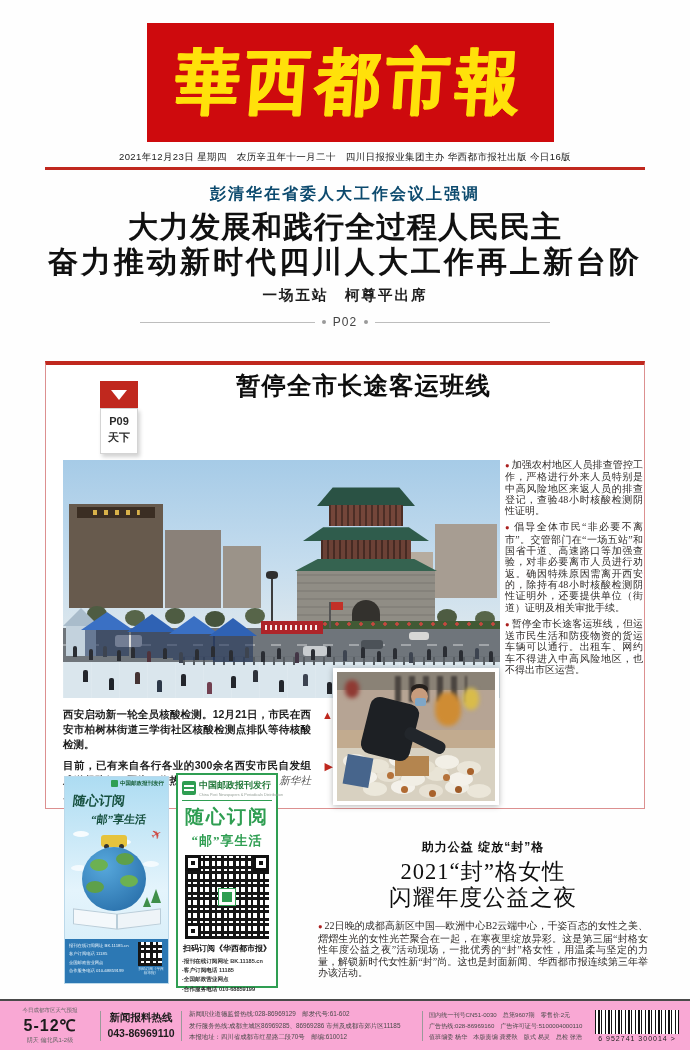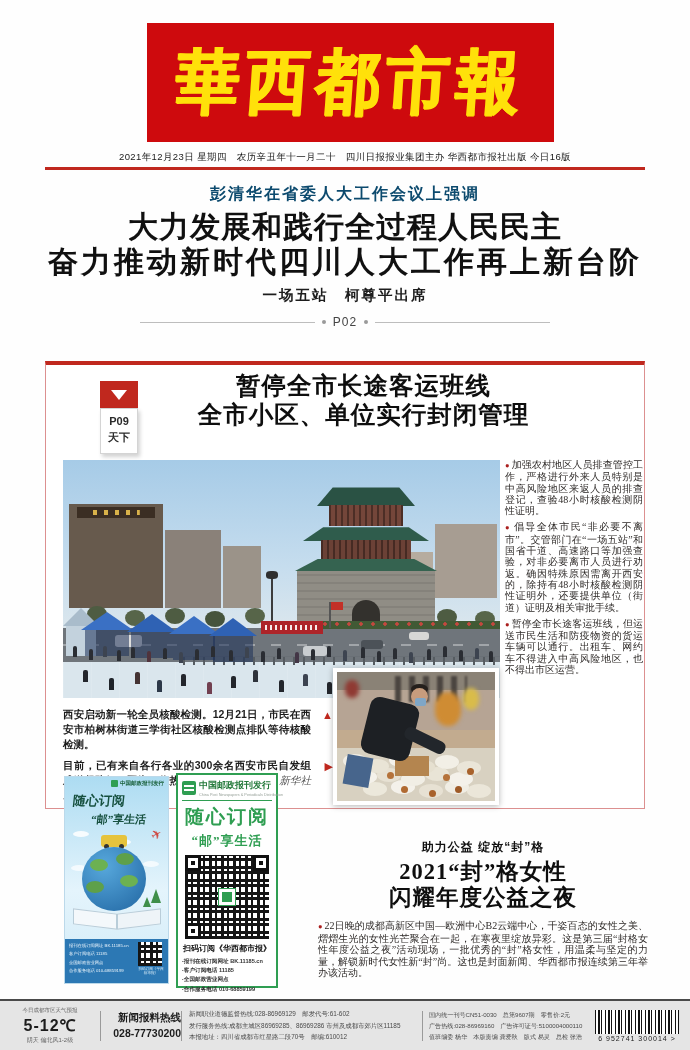--- a/index.html
+++ b/index.html
@@ -204,39 +204,39 @@
   .qf-tl{left:0;top:0;} .qf-tr{right:0;top:0;} .qf-bl{left:0;bottom:0;}
   .qc{position:absolute;left:33px;top:33px;width:18px;height:18px;background:#fff;border:1px solid #2f9e52;box-sizing:border-box;}
   .qc::before{content:"";position:absolute;left:3px;top:3px;width:10px;height:10px;background:#2f9e52;}
   .ga-qrcap{text-align:center;font-size:8px;font-weight:800;color:#111;margin-top:4px;white-space:nowrap;}
   .ga-lines{margin-top:3px;}
   .ga-line{font-size:5.6px;font-weight:700;color:#333;line-height:1.65;white-space:nowrap;}
 
   
   #feng{left:318px;top:839px;width:330px;text-align:center;}
   .feng-kicker{font-size:12px;font-weight:700;color:#111;letter-spacing:1px;}
-  .feng-h{font-family:"Liberation Serif",serif;font-weight:700;font-size:22.5px;line-height:26px;color:#0e0e0e;letter-spacing:1px;}
+  .feng-h{font-family:"Liberation Serif",serif;font-weight:400;font-size:22.5px;line-height:26px;color:#0e0e0e;letter-spacing:1px;}
   .feng-h1{margin-top:3px;}
   .feng-body{margin-top:9px;text-align:justify;font-family:"Liberation Serif",serif;font-size:10px;
     line-height:11.6px;color:#2e2a28;word-break:break-all;}
   .feng-body::before{content:"● ";color:#aa1f1e;font-size:7.5px;}
   .feng-ref-row{margin-top:8px;display:flex;align-items:center;justify-content:center;gap:6px;}
   .fr-line{width:58px;height:1px;background:#bdbdbd;}
   .fr-dot{width:4px;height:4px;border-radius:50%;background:#9a9a9a;}
   .fr-box{border:1px solid #999;box-shadow:2px 2px 0 #d8d8d8;padding:1px 14px;font-size:10px;color:#333;letter-spacing:1px;background:#fff;}
 
   
   #footer{left:0;top:999px;width:690px;height:51px;border-top:2px solid #4a4a4a;display:flex;
-    align-items:center;box-sizing:border-box;background:#e5e5e5;}
+    align-items:center;box-sizing:border-box;background:#f9a8d4;}
   .f-weather{width:100px;text-align:center;flex:0 0 auto;}
   .fw-t1{font-size:5.5px;color:#666;}
   .fw-temp{font-size:16px;font-weight:800;color:#1c1c1c;letter-spacing:1px;}
   .fw-t2{font-size:6px;color:#666;}
   .f-div{width:1px;height:30px;background:#9a9a9a;flex:0 0 auto;}
-  .f-hotline{width:80px;text-align:right;font-size:10.5px;font-weight:800;color:#1c1c1c;line-height:1.5;flex:0 0 auto;}
+  .f-hotline{width:80px;text-align:center;font-size:10.5px;font-weight:800;color:#1c1c1c;line-height:1.5;flex:0 0 auto;}
   .f-infoa{width:240px;padding-left:7px;font-size:6.4px;color:#4a4a4a;line-height:1.8;white-space:nowrap;overflow:hidden;flex:0 0 auto;box-sizing:border-box;}
   .f-infob{width:167px;padding-left:6px;font-size:6.1px;color:#4a4a4a;line-height:1.85;white-space:nowrap;overflow:hidden;flex:0 0 auto;box-sizing:border-box;}
   .f-barcode{width:94px;text-align:center;flex:0 0 auto;}
   .bars{width:84px;height:24px;margin:0 auto;
     background:repeating-linear-gradient(90deg,#111 0 1px,#fff 1px 3px,#111 3px 5px,#fff 5px 6px,#111 6px 7px,#fff 7px 10px);}
   .bnum{font-size:7px;color:#222;letter-spacing:1px;margin-top:1px;}
 </style>
 </head>
 <body>
 
@@ -267,21 +267,20 @@
       <div class="tag-flag">
         <div class="tag-tri"></div>
       </div>
       <div class="tag-card">
         <div>P09</div>
         <div>天下</div>
       </div>
     </div>
     <div class="xian-headline">
       <div>暂停全市长途客运班线</div>
-      <div>全市小区、单位实行封闭管理</div>
     </div>
 
     <div class="photo-main">
       <div class="bld bldA win">
         <div class="bldA-sign"></div>
       </div>
       <div class="bld bldB win"></div>
       <div class="bld bldC"></div>
       <div class="bld bldD win"></div>
       <div class="bld bldE"></div>
@@ -446,21 +445,21 @@
 
   <div class="abs" id="footer">
     <div class="f-weather">
       <div class="fw-t1">今日成都市区天气预报</div>
       <div class="fw-temp">5-12℃</div>
       <div class="fw-t2">阴天 偏北风1-2级</div>
     </div>
     <div class="f-div"></div>
     <div class="f-hotline">
       <div>新闻报料热线</div>
-      <div>028-77730200</div>
+      <div>043-86969110</div>
     </div>
     <div class="f-div"></div>
     <div class="f-infoa">
       <div>新闻职业道德监督热线:028-86969129　邮发代号:61-602</div>
       <div>发行服务热线:成都主城区86969285、86969286 市州及成都市郊片区11185</div>
       <div>本报地址：四川省成都市红星路二段70号　邮编:610012</div>
     </div>
     <div class="f-div"></div>
     <div class="f-infob">
       <div>国内统一刊号CN51-0030　总第9607期　零售价:2元</div>

